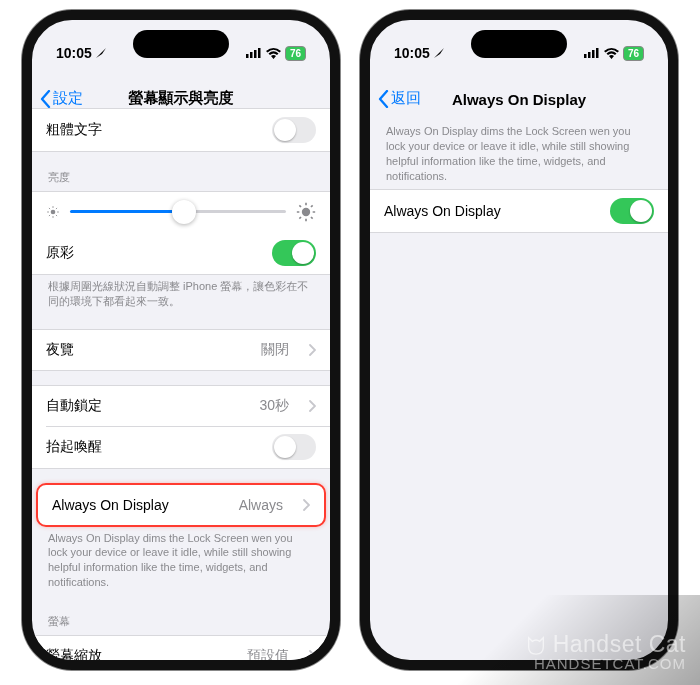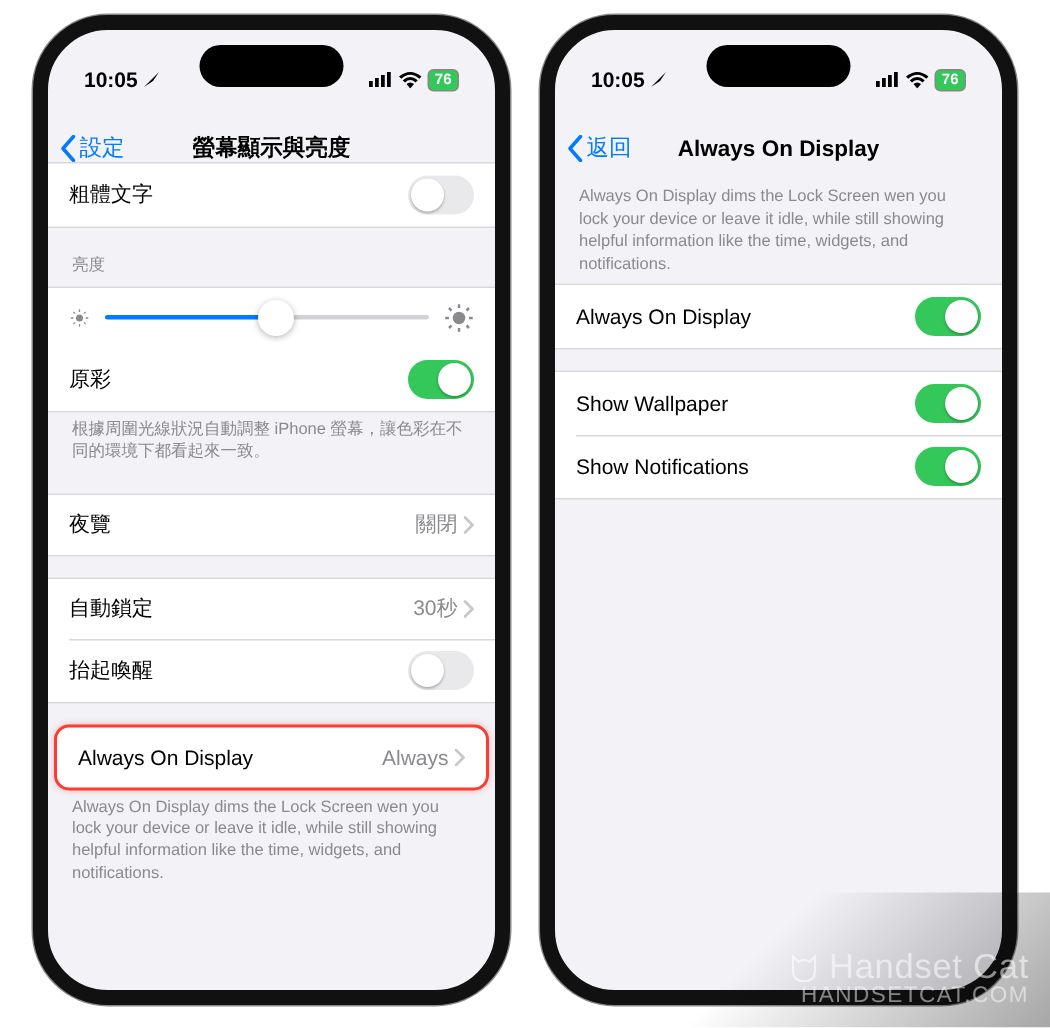--- a/index.html
+++ b/index.html
@@ -91,21 +91,21 @@
     justify-content: space-between;
     position: relative;
   }
   .row + .row::before {
     content: "";
     position: absolute;
     top: 0; left: 14px; right: 0;
     height: 0.5px; background: #d8d8dc;
   }
   .row-label { color: #000; }
-  .row-right { display: flex; align-items: center; gap: 4px; color: #8a8a8e; }
+  .row-right { display: flex; align-items: center; gap: 20px; color: #8a8a8e; }
   .chevron { color: #c7c7cc; }
   .toggle {
     width: 44px; height: 26px;
     border-radius: 13px;
     position: relative;
     flex-shrink: 0;
   }
   .toggle.on { background: #34c759; }
   .toggle.off { background: #e9e9eb; }
   .knob {
@@ -292,20 +292,35 @@
             <span>Always</span>
             <svg class="chevron" width="7" height="12" viewBox="0 0 7 12">
                 <path d="M1 1 L6 6 L1 11" stroke="#c7c7cc" stroke-width="1.8" fill="none" stroke-linecap="round"></path>
               </svg>
           </div>
         </div>
       </div>
       <div class="group-footer">Always On Display dims the Lock Screen wen you lock your device or leave it idle, while still showing helpful information like the time, widgets, and notifications.</div>
     </div>
 
+    <div class="group">
+      <div class="group-header">螢幕</div>
+      <div class="group-body">
+        <div class="row">
+          <span class="row-label">螢幕縮放</span>
+          <div class="row-right">
+            <span>預設值</span>
+            <svg class="chevron" width="7" height="12" viewBox="0 0 7 12">
+                <path d="M1 1 L6 6 L1 11" stroke="#c7c7cc" stroke-width="1.8" fill="none" stroke-linecap="round"></path>
+              </svg>
+          </div>
+        </div>
+      </div>
+
+    </div>
 
   </div>
 </div>
 
 <div class="phone">
   <div class="island"></div>
 
   <div class="status-bar">
     <div class="status-left">
       <span>10:05</span>
@@ -343,36 +358,20 @@
       <div class="group-body">
         <div class="row">
           <span class="row-label">Always On Display</span>
           <div class="toggle on">
               <div class="knob"></div>
             </div>
         </div>
       </div>
     </div>
 
-    <div class="group">
-      <div class="group-body">
-        <div class="row">
-          <span class="row-label">Show Wallpaper</span>
-          <div class="toggle on">
-              <div class="knob"></div>
-            </div>
-        </div>
-        <div class="row">
-          <span class="row-label">Show Notifications</span>
-          <div class="toggle on">
-              <div class="knob"></div>
-            </div>
-        </div>
-      </div>
-    </div>
   </div>
 </div>
 
 <div class="wm-bg"></div>
 <div class="watermark">
   <div class="brand">
     <svg width="22" height="22" viewBox="0 0 24 24">
         <path d="M4 4 L8 8 Q12 5 16 8 L20 4 L20 14 Q20 22 12 22 Q4 22 4 14 Z" fill="none" stroke="rgba(255,255,255,.6)" stroke-width="1.5"></path>
       </svg>
     <span>Handset Cat</span>

